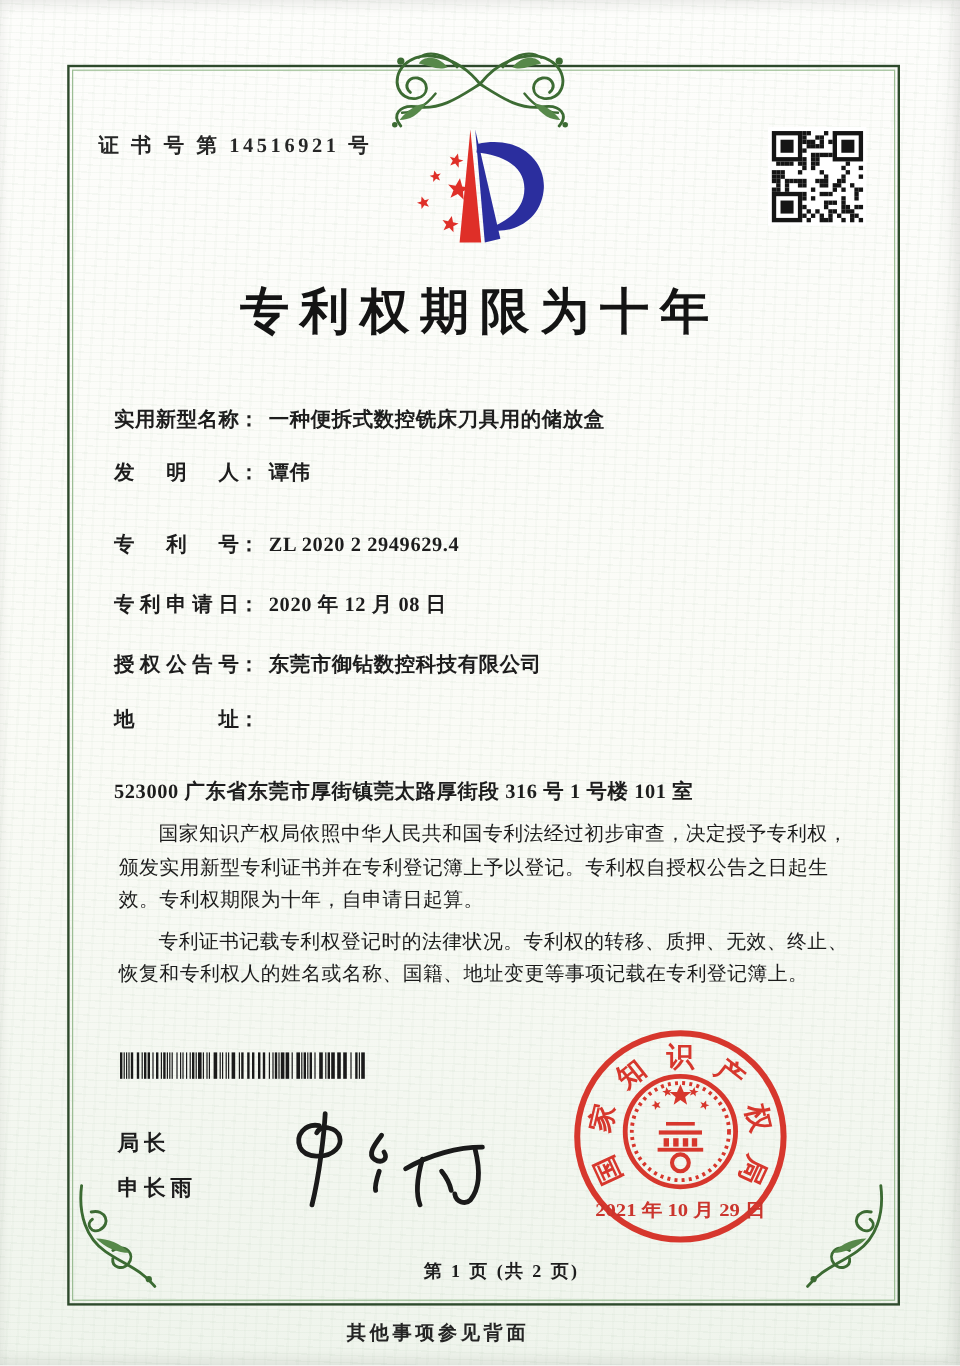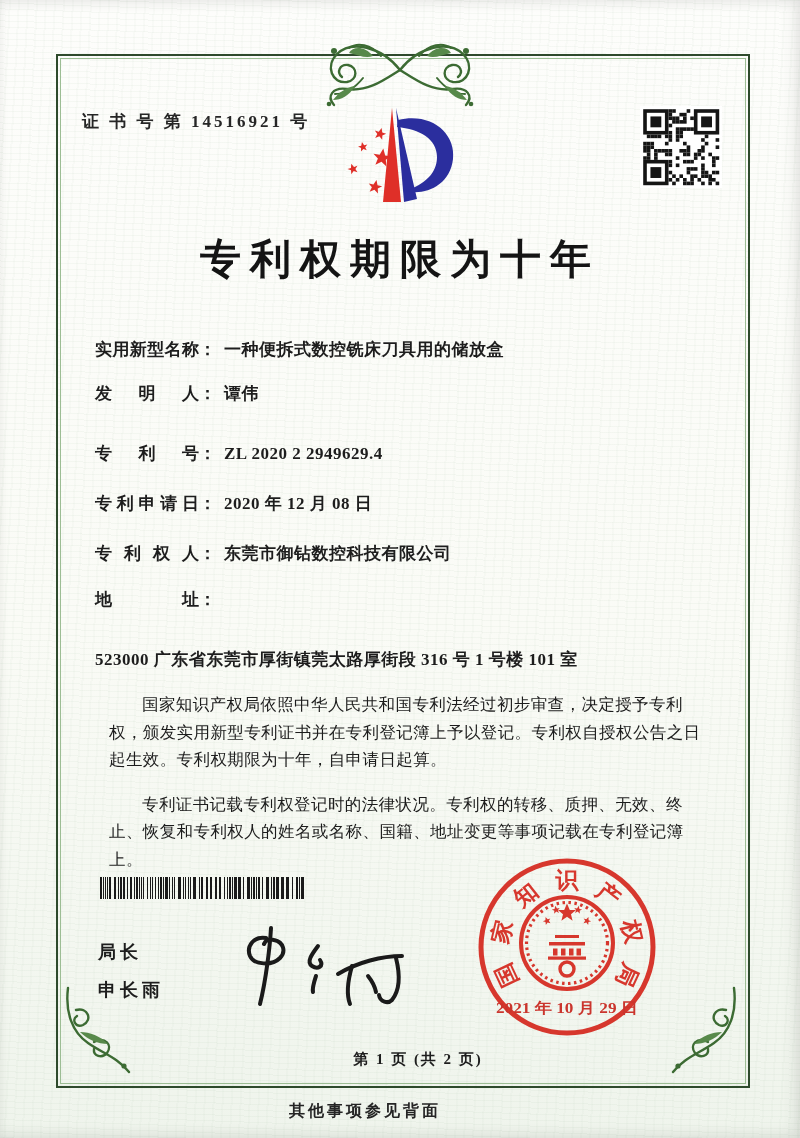--- a/index.html
+++ b/index.html
@@ -21,21 +21,21 @@
   .title{position:absolute;left:0;top:232px;width:100%;margin:0;text-align:center;
     font-size:41px;font-weight:700;letter-spacing:9px;color:#141414;}
   .field-row{position:absolute;left:95px;width:630px;font-size:17px;font-weight:600;line-height:28px;}
   .flabel{display:inline-block;width:104px;text-align:justify;text-align-last:justify;vertical-align:top;}
   .fcolon{display:inline-block;margin-right:8px;vertical-align:top;}
   .fvalue{display:inline-block;vertical-align:top;letter-spacing:.5px;}
   .fvalue.wrap{width:505px;margin-top:32px;}
   .pair2{position:absolute;left:325px;top:0;}
   .body-text{position:absolute;left:92px;top:674px;width:630px;font-size:16.5px;line-height:27.5px;
     font-weight:500;letter-spacing:.4px;color:#1c1c1c;}
-  .body-text p{margin:17px;text-indent:2em;}
+  .body-text p{margin:7px;text-indent:2em;}
   .barcode{position:absolute;left:100px;top:876px;background:transparent;}
   .director-title{position:absolute;left:98px;top:940px;font-size:18px;font-weight:700;letter-spacing:4px;}
   .director-name{position:absolute;left:98px;top:978px;font-size:18px;font-weight:700;letter-spacing:4px;}
   .signature{position:absolute;left:200px;top:902px;}
   .seal{position:absolute;left:475px;top:855px;opacity:.93;}
   .footer-page{position:absolute;left:0;top:1050px;width:790px;text-align:center;font-size:15px;font-weight:700;letter-spacing:2px;padding-left:23px;}
   .back-note{position:absolute;left:0;top:1101px;width:730px;text-align:center;font-size:16px;font-weight:700;letter-spacing:3px;color:#242424;}
 </style>
 </head>
 <body>
@@ -236,21 +236,21 @@
   <div class="field-row" style="top:380px">
     <span class="flabel">发明人</span><span class="fcolon">：</span><span class="fvalue">谭伟</span>
   </div>
   <div class="field-row" style="top:440px">
     <span class="flabel">专利号</span><span class="fcolon">：</span><span class="fvalue">ZL 2020 2 2949629.4</span>
   </div>
   <div class="field-row" style="top:490px">
     <span class="flabel">专利申请日</span><span class="fcolon">：</span><span class="fvalue">2020 年 12 月 08 日</span>
   </div>
   <div class="field-row" style="top:540px">
-    <span class="flabel">专利权人</span><span class="fcolon">：</span><span class="fvalue">东莞市御钻数控科技有限公司</span>
+    <span class="flabel">授权公告号</span><span class="fcolon">：</span><span class="fvalue">东莞市御钻数控科技有限公司</span>
   </div>
   <div class="field-row" style="top:586px">
     <span class="flabel">地址</span><span class="fcolon">：</span><span class="fvalue wrap">523000 广东省东莞市厚街镇莞太路厚街段 316 号 1 号楼 101 室</span>
   </div>
 
   <div class="body-text">
     <p>国家知识产权局依照中华人民共和国专利法经过初步审查，决定授予专利权，颁发实用新型专利证书并在专利登记簿上予以登记。专利权自授权公告之日起生效。专利权期限为十年，自申请日起算。</p>
     <p>专利证书记载专利权登记时的法律状况。专利权的转移、质押、无效、终止、恢复和专利权人的姓名或名称、国籍、地址变更等事项记载在专利登记簿上。</p>
   </div>
 

